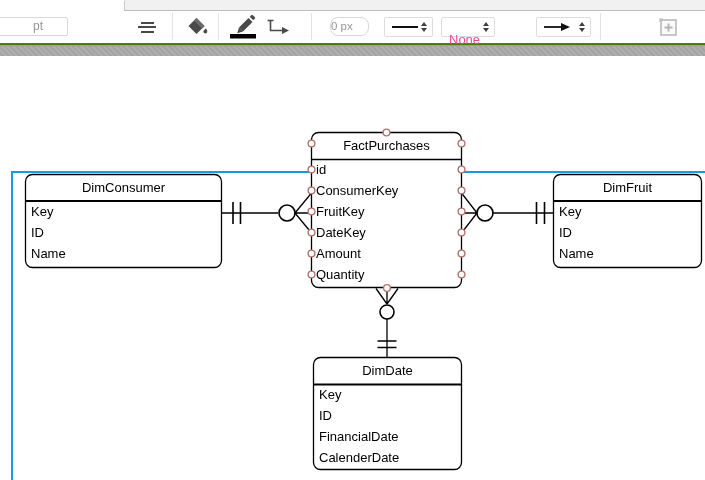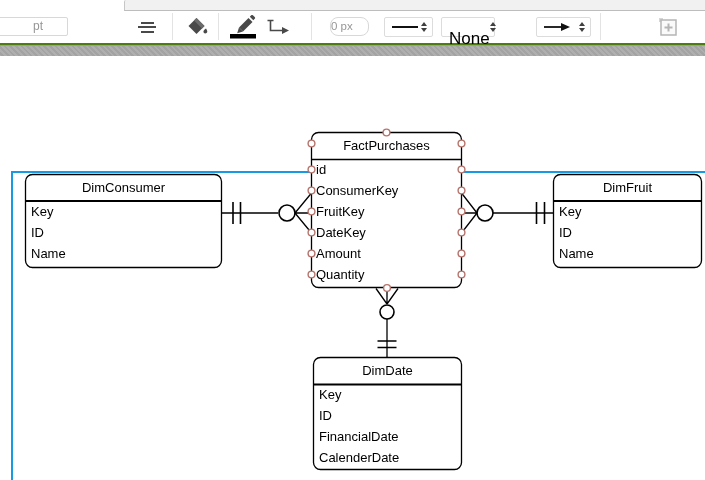--- a/index.html
+++ b/index.html
@@ -28,21 +28,21 @@
   .align-icon i{display:block;height:2px;background:#494949;margin:0 auto 2.5px auto;}
   .align-icon i:nth-child(1){width:13px;}
   .align-icon i:nth-child(2){width:18px;}
   .align-icon i:nth-child(3){width:13px;margin-bottom:0;}
   
   .tb-dd{
     position:absolute;top:6px;height:20px;border:1px solid #dcdcdc;border-radius:2px;background:#fff;
     display:flex;align-items:center;cursor:pointer;box-sizing:border-box;
   }
   .dd-line-glyph{display:inline-block;width:26px;height:2px;background:#111;margin-left:7px;}
-  .dd-none-label{font-size:17px;color:#000000;margin-left:7px;margin-top:24px;}
+  .dd-none-label{font-size:13px;color:#ec4899;margin-left:7px;margin-top:24px;}
   .stepper{display:inline-flex;flex-direction:column;align-items:center;margin-left:auto;margin-right:5px;}
   .stepper .up{width:0;height:0;border-left:3.5px solid transparent;border-right:3.5px solid transparent;border-bottom:4px solid #3f3f3f;margin-bottom:2px;}
   .stepper .dn{width:0;height:0;border-left:3.5px solid transparent;border-right:3.5px solid transparent;border-top:4px solid #3f3f3f;}
   
   .gray-strip{
     position:absolute;left:0;top:45px;width:705px;height:11px;
     background:#a9a9a9;
     background-image:repeating-linear-gradient(45deg,#afafaf 0 2px,#a3a3a3 2px 4px);
     border-top:1px solid #9c9c9c;border-bottom:1px solid #a0a0a0;
   }

